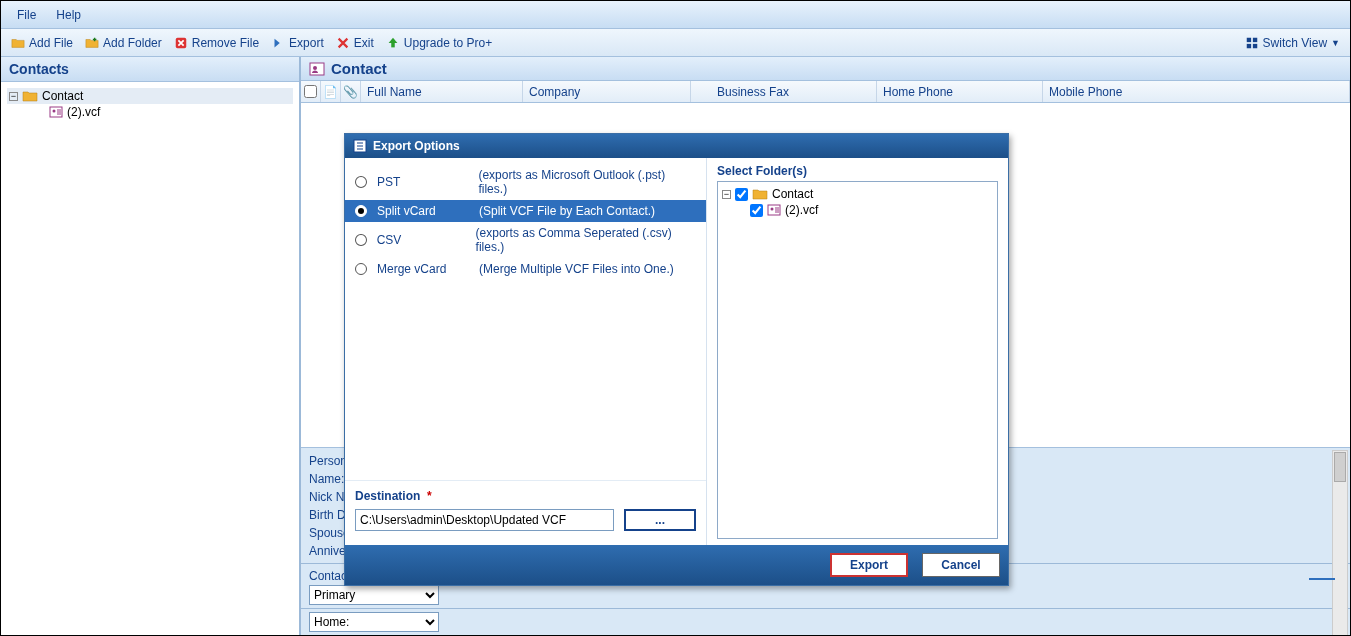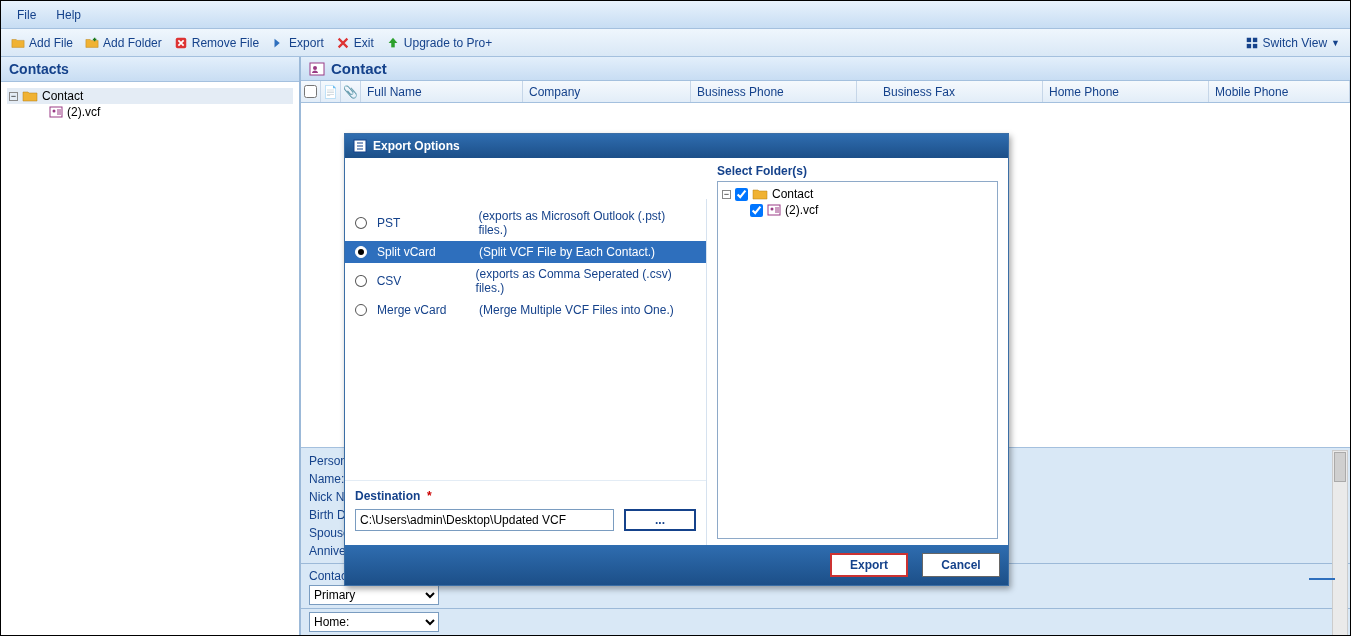--- a/index.html
+++ b/index.html
@@ -48,21 +48,21 @@
 
 
 .vsb { position:absolute; right:2px; top:393px; width:16px; height:200px; background:#eaeaea; border:1px solid #ccc; }
 .vsb .thumb { background:#cfcfcf; height:30px; margin:1px; border:1px solid #aaa; }
 
 
 .overlay { position:absolute; left:343px; top:132px; width:665px; background:#fff; box-shadow: 2px 3px 6px rgba(0,0,0,.35); border:1px solid #3b6ea5; display:flex; flex-direction:column; }
 .dlg-title { background: linear-gradient(#2f6db0,#1c4f88); color:#fff; font-weight:bold; font-size:13px; padding:5px 8px; display:flex; align-items:center; gap:6px; }
 
 .dlg-body { display:flex; }
-.opts { width:362px; border-right:1px solid #d6e2ef; display:flex; flex-direction:column;margin-top:41px; }
+.opts { width:362px; border-right:1px solid #d6e2ef; display:flex; flex-direction:column; }
 .opt-list { padding:6px 0; }
 .opt { display:flex; align-items:center; gap:10px; padding:4px 10px; color:#15428b; }
 .opt.sel { background:#2e6fbd; color:#fff; }
 .opt .rad { width:12px; height:12px; border:1px solid #555; border-radius:50%; display:flex; align-items:center; justify-content:center; background:#fff; }
 .opt.sel .rad { border-color:#fff; }
 .opt.sel .rad .dot { width:6px; height:6px; background:#000; border-radius:50%; }
 .opt .name { width:92px; font-weight:normal; }
 .opt .desc { font-size:12px; }
 .opts .fill { flex:1; }
 .dest { padding:8px 10px 14px 10px; border-top:1px solid #e3ecf5; }
@@ -183,21 +183,20 @@
       <span class="title">Contact</span>
     </div>
     <div class="cols">
       <div class="col icon">
           <input type="checkbox" style="">
         </div>
       <div class="col icon">📄</div>
       <div class="col icon">📎</div>
       <div class="col full">Full Name</div>
       <div class="col comp">Company</div>
-      <div class="col bp">Business Phone</div>
       <div class="col bf">Business Fax</div>
       <div class="col hp">Home Phone</div>
       <div class="col mp">Mobile Phone</div>
     </div>
 
     <div class="details">
       <div class="section-title">Persona</div>
       <div class="row">Name:</div>
       <div class="row">Nick Na</div>
       <div class="row">Birth Da</div>

